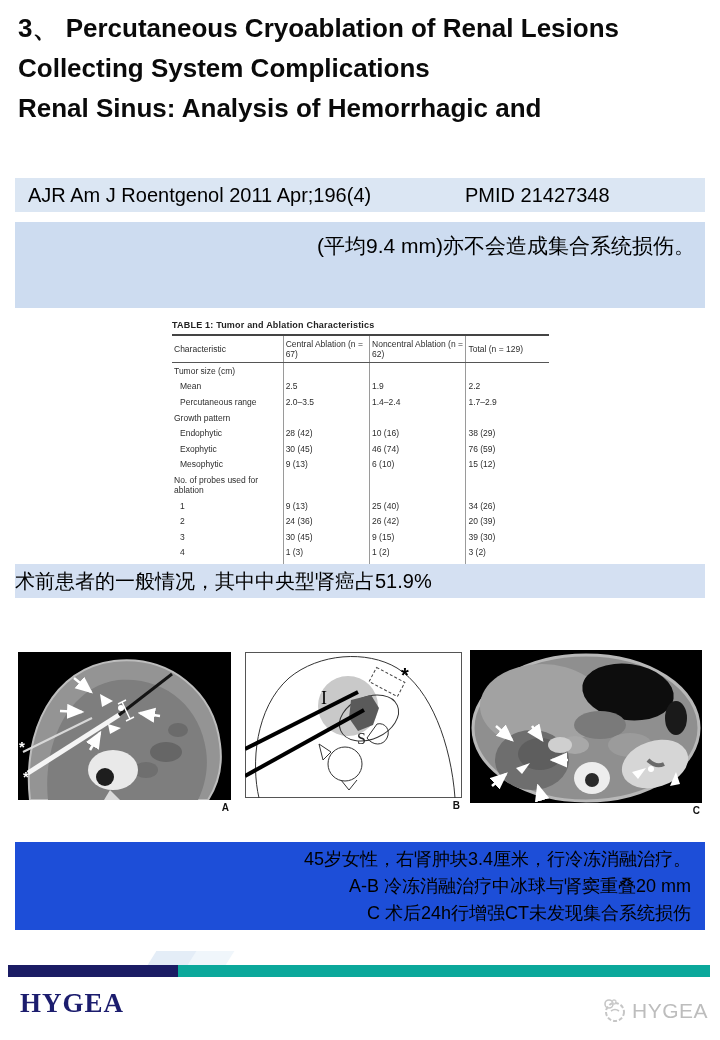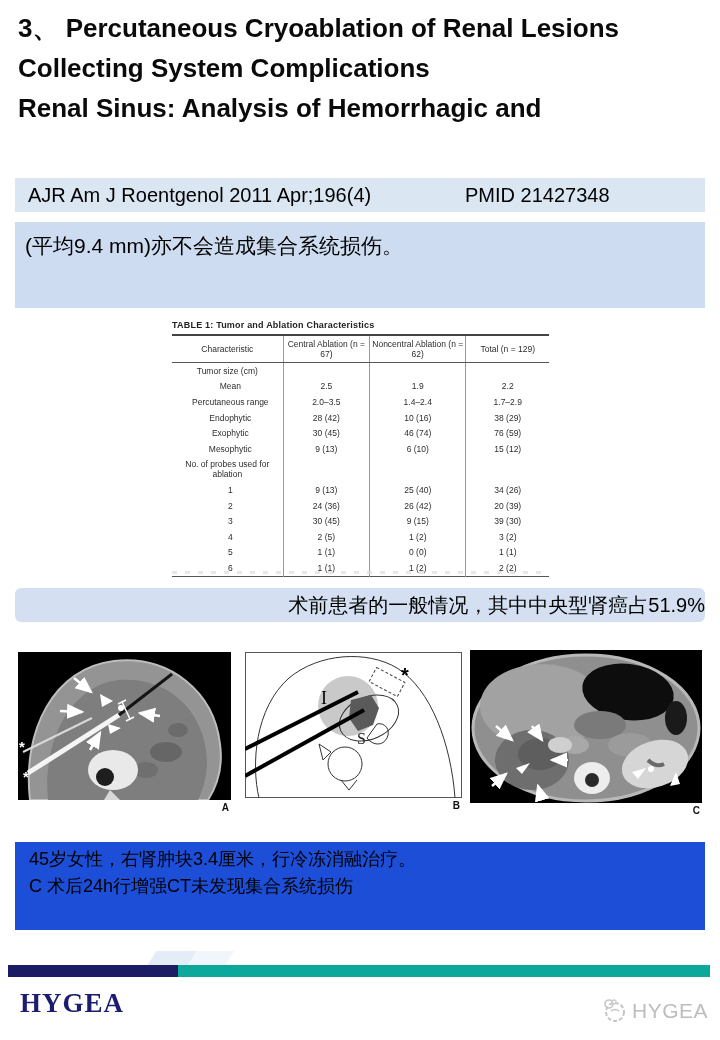--- a/index.html
+++ b/index.html
@@ -4,39 +4,39 @@
 <style>
   html,body { margin:0; padding:0; background:#ffffff; }
   #slide {
     position:relative; width:720px; height:1040px; background:#ffffff;
     font-family:"Liberation Sans", sans-serif; color:#000; overflow:hidden;
   }
   
   .title { position:absolute; left:18px; top:8px; width:695px;
     font-size:26px; font-weight:bold; line-height:40px; color:#0a0a0a; }
   
-  .bluebar { position:absolute; left:15px; width:690px; background:#dbe6f3; }
+  .bluebar { position:absolute; left:15px; width:690px; background:#dbe6f3;text-align:right; }
   .citation { top:178px; height:34px; line-height:34px; font-size:20px; }
   .citation .journal { position:absolute; left:13px; }
   .citation .pmid { position:absolute; left:450px; }
   .summary { top:222px; height:86px; background:#cddcf0; font-size:21px;
     line-height:36px; padding:6px 10px; box-sizing:border-box; }
   .summary .indent { text-indent:2em; display:block; }
-  .caption-bar { top:588px; height:34px; background:#d4e0f2; text-align:right;
-    line-height:34px; font-size:20px;border-radius:6px; }
+  .caption-bar { top:564px; height:34px; background:#d4e0f2; text-align:left;
+    line-height:34px; font-size:20px; }
   .case-box { top:842px; height:88px; background:#1d4ed8; font-size:18px;
     line-height:27px; padding:4px 14px; box-sizing:border-box; }
   
   .table-wrap { position:absolute; left:172px; top:320px; width:377px; color:#2d2d2d; }
   .ptable-title { font-size:9px; font-weight:bold; letter-spacing:.2px; margin-bottom:4px; color:#222; }
   table.ptable { border-collapse:collapse; width:377px; font-size:8.5px;
     border-bottom:1px solid #555; }
   table.ptable th { border-top:2px solid #444; border-bottom:1px solid #555;
-    font-weight:normal; padding:3px 2px; text-align:center; }
-  table.ptable td { padding:2.8px 2px; text-align:center; }
+    font-weight:normal; padding:3px 2px; text-align:left; }
+  table.ptable td { padding:2.8px 2px; }
   table.ptable tr > *:not(:first-child) { border-left:1px solid #9a9a9a; }
   td.tl { text-align:left; padding-left:3px; }
   td.tl.ind { padding-left:8px; }
   .footnote-blur { position:absolute; left:172px; top:571px; width:377px; height:3px;
     background:repeating-linear-gradient(90deg,#ddd 0 5px,transparent 5px 13px); opacity:.7; }
   
   .figrow { position:absolute; left:18px; top:650px; width:684px; height:162px; }
   .fig { position:absolute; }
   .figA { left:0; top:2px; width:213px; height:148px; }
   .figB { left:227px; top:2px; width:217px; height:146px; }
@@ -99,20 +99,26 @@
             <td>1.9</td>
             <td>2.2</td>
           </tr>
           <tr>
             <td class="tl ind">Percutaneous range</td>
             <td>2.0–3.5</td>
             <td>1.4–2.4</td>
             <td>1.7–2.9</td>
           </tr>
           <tr>
+            <td class="tl">Growth pattern</td>
+            <td></td>
+            <td></td>
+            <td></td>
+          </tr>
+          <tr>
             <td class="tl ind">Endophytic</td>
             <td>28 (42)</td>
             <td>10 (16)</td>
             <td>38 (29)</td>
           </tr>
           <tr>
             <td class="tl ind">Exophytic</td>
             <td>30 (45)</td>
             <td>46 (74)</td>
             <td>76 (59)</td>
@@ -142,21 +148,21 @@
             <td>20 (39)</td>
           </tr>
           <tr>
             <td class="tl ind">3</td>
             <td>30 (45)</td>
             <td>9 (15)</td>
             <td>39 (30)</td>
           </tr>
           <tr>
             <td class="tl ind">4</td>
-            <td>2 (5)</td>
+            <td>1 (3)</td>
             <td>1 (2)</td>
             <td>3 (2)</td>
           </tr>
           <tr>
             <td class="tl ind">5</td>
             <td>1 (1)</td>
             <td>0 (0)</td>
             <td>1 (1)</td>
           </tr>
           <tr>
@@ -263,20 +269,21 @@
         <polygon points="162,122 176,118 168,129" fill="#fff"></polygon>
         <polygon points="200,136 206,122 210,134" fill="#fff"></polygon>
         <circle cx="181" cy="119" r="3" fill="#fff"></circle>
       </svg>
       <span class="fig-label">C</span>
     </div>
   </div>
 
   <div class="bluebar case-box">
     <div>45岁女性，右肾肿块3.4厘米，行冷冻消融治疗。</div>
+    <div>A-B 冷冻消融治疗中冰球与肾窦重叠20 mm</div>
     <div>C 术后24h行增强CT未发现集合系统损伤</div>
   </div>
 
   <div class="streak1"></div>
   <div class="streak2"></div>
   <div class="bar-navy"></div>
   <div class="bar-teal"></div>
   <div class="brand">HYGEA</div>
   <div class="watermark">
     <svg width="26" height="26" viewBox="0 0 26 26">

